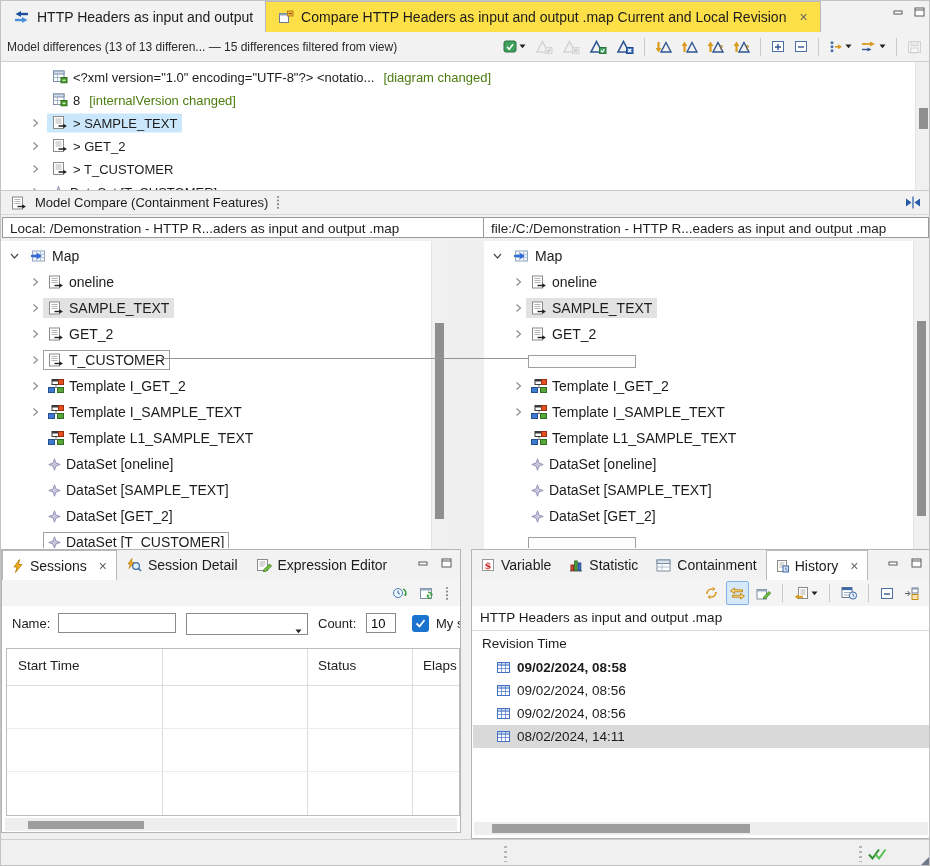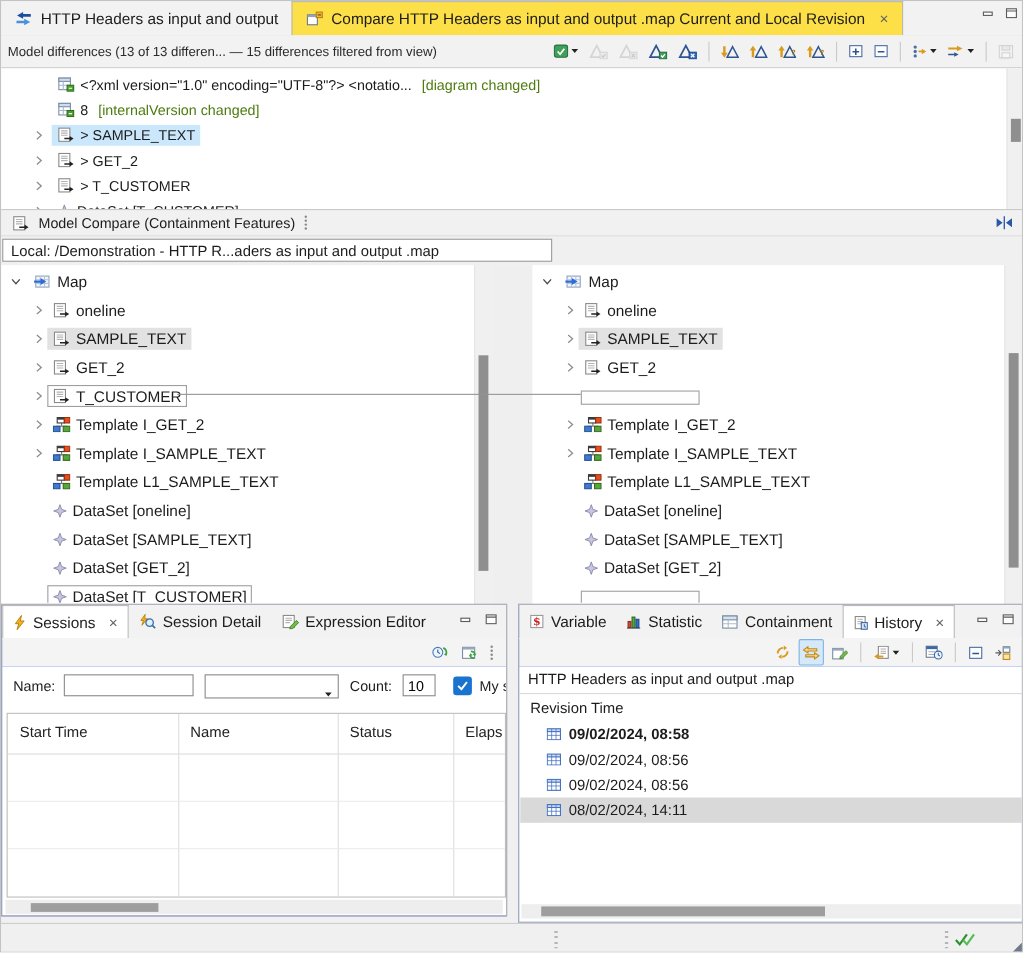--- a/index.html
+++ b/index.html
@@ -35,21 +35,21 @@
   
   .mcheader{position:absolute;top:189px;left:0;width:930px;height:25px;background:#f1f1f1;border-top:1px solid #c9c9c9;border-bottom:1px solid #d9d9d9;display:flex;align-items:center;gap:8px;padding:0 10px;box-sizing:border-box}
   .mccols{position:absolute;top:214px;left:0;width:930px;height:26px;background:#f0f0f0}
   .colhdr{position:absolute;top:2px;height:21px;line-height:21px;background:#fff;border:1px solid #9a9a9a;padding-left:7px;font-size:13.5px;white-space:nowrap;overflow:hidden;box-sizing:border-box}
   .mctrees{position:absolute;top:240px;left:0;width:930px;height:308px;background:#fff;overflow:hidden}
   .mcpane{position:absolute;top:1px;height:306px;overflow:hidden;font-size:14px}
   .center{position:absolute;left:447px;top:0;width:36px;height:308px;background:#efefef}
   .connector{position:absolute;left:160px;top:117px;width:368px;height:1px;background:#949494;z-index:1}
   .ph{position:absolute;left:44px;width:106px;height:11px;border:1px solid #9f9f9f;background:#fdfdfd;z-index:2}
   
-  .panel{position:absolute;background:#1d4ed8;border:1px solid #b4b4b4;box-sizing:border-box}
+  .panel{position:absolute;background:#8b5cf6;border:1px solid #b4b4b4;box-sizing:border-box}
   .ptabs{position:absolute;left:0;top:0;right:0;height:30px;background:#f2f2f2;border-bottom:1px solid #dcdcdc;display:flex;align-items:stretch}
   .vtab{display:flex;align-items:center;gap:6px;padding:0 9px;font-size:14px;white-space:nowrap}
   .vtab.active{background:#fff;border:1px solid #b9b9b9;border-bottom:none;margin-bottom:-1px}
   .ptools{position:absolute;left:0;top:30px;right:0;height:26px;background:#f4f4f4;display:flex;align-items:center;justify-content:flex-end;gap:4px;padding:0 8px;box-sizing:border-box}
   .pwinctl{position:absolute;right:8px;top:8px;display:flex;gap:12px}
   input.txt{height:20px;border:1px solid #8a8a8a;font-family:inherit;font-size:13px;padding:0 4px;box-sizing:border-box;background:#fff}
   .combo{position:absolute;height:22px;border:1px solid #8a8a8a;background:#fff;box-sizing:border-box}
   .combo .carr{position:absolute;right:5px;top:8px}
   .cbx{position:absolute;width:17px;height:17px;background:#1a73ce;border-radius:3px;display:flex;align-items:center;justify-content:center}
   .tblwrap{position:absolute;border:1px solid #bdbdbd;background:#fff}
@@ -367,20 +367,21 @@
         <svg width="16" height="13" viewBox="0 0 16 13">
           <path d="M8 0.5v12" stroke="#2858a8" stroke-width="1.2"></path>
           <path d="M6.5 6.5L1 2.5v8z" fill="#2858a8"></path>
           <path d="M9.5 6.5L15 2.5v8z" fill="#2858a8"></path>
         </svg>
       </span>
   </div>
 
   <div class="mccols">
     <div class="colhdr" style="left:1px;width:500px">Local: /Demonstration - HTTP R...aders as input and output .map</div>
+    <div class="colhdr" style="left:482px;width:446px">file:/C:/Demonstration - HTTP R...eaders as input and output .map</div>
   </div>
 
   <div class="mctrees">
     <div class="mcpane" id="leftTree" style="left:0;width:430px">
         <div class="trow" style="top:1px;height:26px;right:0">
           <span class="chev icon" style="left:9px">
             <svg width="9" height="9" viewBox="0 0 9 9">
               <path d="M1 2.5l3.5 4 3.5-4" fill="none" stroke="#4a4a4a" stroke-width="1.2"></path>
             </svg>
           </span>
@@ -818,21 +819,20 @@
       <input class="txt" style="position: absolute; left: 364px; top: 7px; width: 30px;" value="10">
       <span class="cbx" style="left:410px;top:9px" id="myCbx">
           <svg width="11" height="9" viewBox="0 0 11 9">
             <path d="M1.5 4.5l3 3 5-6.5" fill="none" stroke="#fff" stroke-width="1.8"></path>
           </svg>
         </span>
       <span style="position:absolute;left:434px;top:10px;white-space:nowrap">My se</span>
       <div class="tblwrap" id="sessTable" style="left:4px;top:42px;width:452px;height:166px">
           <div class="th" style="left:0px;width:155px">Start Time</div>
           <div class="vline" style="left:155px"></div>
-          <div class="th" style="left:155px;width:145px">Name</div>
           <div class="vline" style="left:300px"></div>
           <div class="th" style="left:300px;width:105px">Status</div>
           <div class="vline" style="left:405px"></div>
           <div class="th" style="left:405px;width:52px">Elaps</div>
           <div class="hline" style="top:36px;background:#dcdcdc"></div>
           <div class="hline" style="top:79px"></div>
           <div class="hline" style="top:122px"></div>
         </div>
       <div class="hscroll" style="left:3px;top:212px;width:452px;height:13px">
         <div class="hthumb" style="left:23px;top:3px;width:116px;height:8px"></div>

